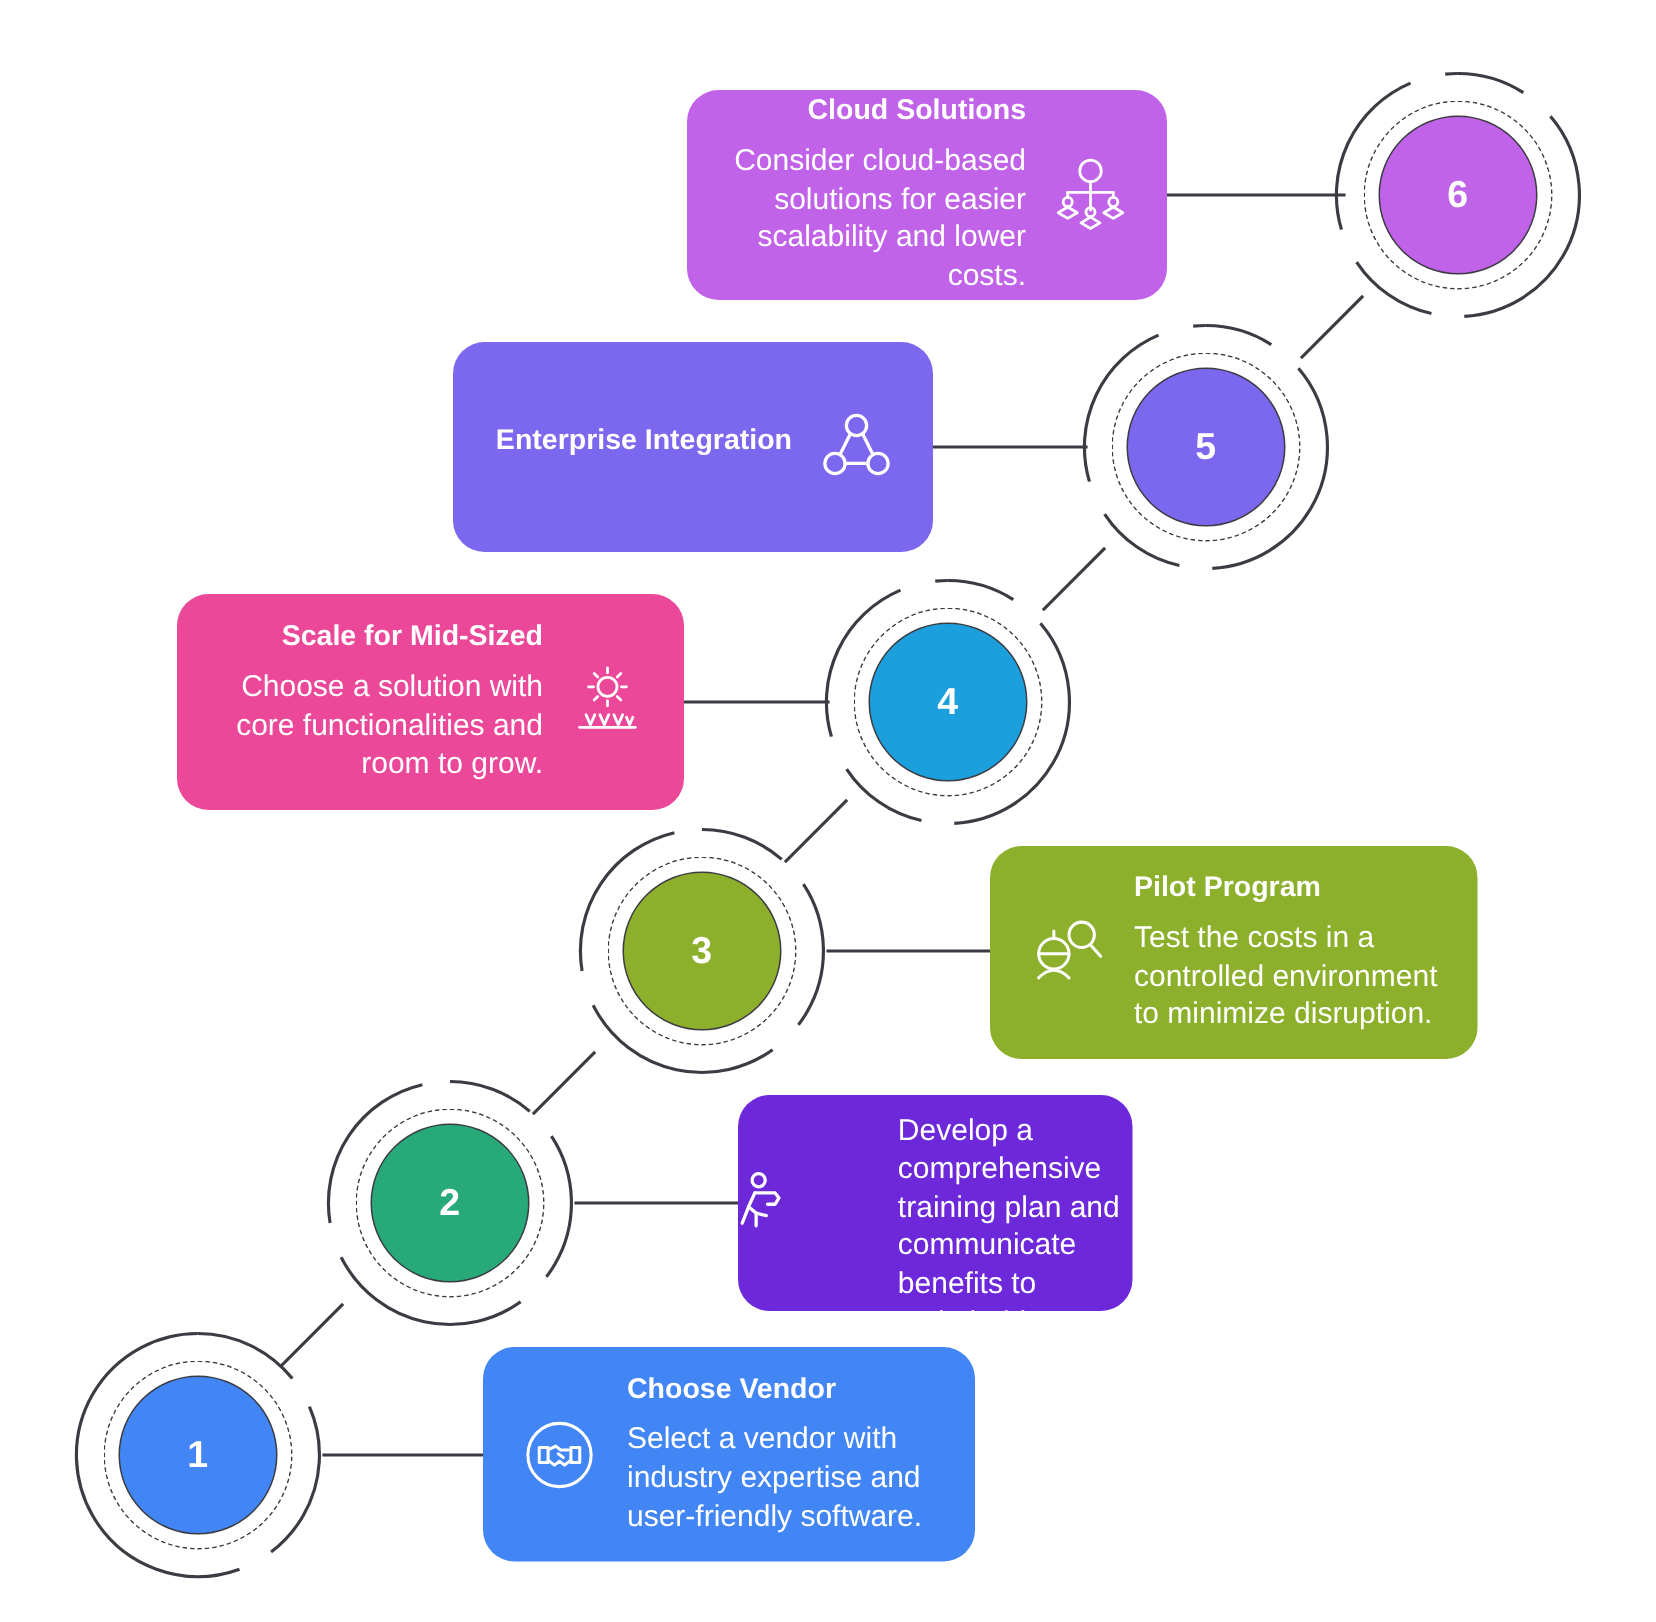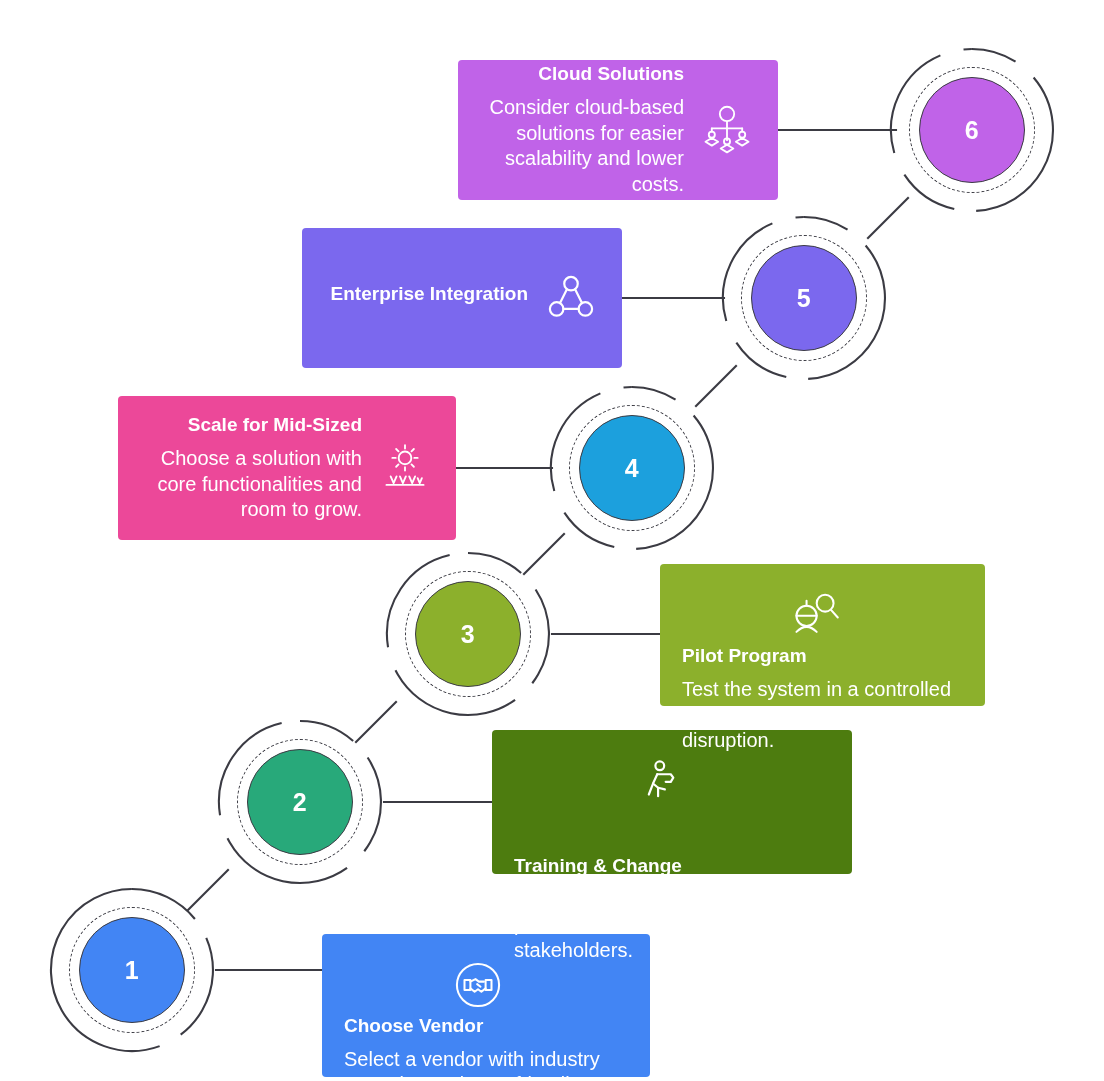--- a/index.html
+++ b/index.html
@@ -58,32 +58,33 @@
     align-items: center;
     justify-content: center;
     color: #ffffff;
     font-size: 25px;
     font-weight: bold;
     letter-spacing: 0.5px;
   }
   
   .card {
     position: absolute;
-    border-radius: 4px;
+    border-radius: 21px;
     box-sizing: border-box;
     display: flex;
     align-items: center;
     padding: 22px 22px;
     color: #ffffff;
+    justify-content: center;
   }
   .card.right-icon {
     flex-direction: row;
   }
   .card.left-icon {
-    flex-direction: column;
+    flex-direction: row;
   }
   .card-text {
     display: flex;
     flex-direction: column;
     justify-content: center;
   }
   .card.right-icon .card-text {
     text-align: right;
     align-items: flex-end;
     flex: 1;
@@ -194,37 +195,37 @@
   </div>
 
   <div class="node" style="left:886px; top:44px;">
     <svg class="ring-outer" viewBox="0 0 172 172">
       <path d="M 86 5 A 81 81 0 1 1 85.9 5" fill="none" stroke="#3b3b43" stroke-width="2.1" stroke-dasharray="118 24 180 22 62 24" stroke-dashoffset="72"></path>
     </svg>
     <div class="ring-dashed"></div>
     <div class="disc" style="background:#c063e8;">6</div>
   </div>
 
-  <div class="card left-icon" style="left:322px; top:934px; width:328px; height:143px; background:#4285f4;">
+  <div class="card left-icon" style="left:322px; top:898px; width:328px; height:143px; background:#4285f4;">
     <div class="card-icon">
       <svg viewBox="0 0 64 64" fill="none" stroke="#ffffff" stroke-width="2.4" stroke-linecap="round" stroke-linejoin="round">
         <circle cx="32" cy="32" r="25"></circle>
         <path d="M16 26 h7 v12 h-7 z M48 26 h-7 v12 h7 z"></path>
         <path d="M23 28 l6 -3 4 3 6 0"></path>
         <path d="M23 36 l5 4 4 -3 4 3 5 -4"></path>
         <path d="M31 31 l4 3"></path>
       </svg>
     </div>
     <div class="card-text">
       <div class="card-title">Choose Vendor</div>
       <div class="card-desc">Select a vendor with industry expertise and user-friendly software.</div>
     </div>
   </div>
 
-  <div class="card left-icon" style="left:492px; top:730px; width:360px; height:144px; background:#4d7c0f;gap:44px;">
+  <div class="card left-icon" style="left:492px; top:730px; width:263px; height:144px; background:#6d28d9;gap:44px;">
     <div class="card-icon">
       <svg viewBox="0 0 64 64" fill="none" stroke="#ffffff" stroke-width="2.6" stroke-linecap="round" stroke-linejoin="round">
         <circle cx="27" cy="14" r="5.2"></circle>
         <path d="M24 24 L40 24 L43 28 L40 33 L34 33"></path>
         <path d="M24 24 L19 35 L25 40 L25 50"></path>
         <path d="M19 35 L14 48"></path>
         <path d="M25 40 L33 42"></path>
       </svg>
     </div>
     <div class="card-text">
@@ -239,21 +240,21 @@
         <circle cx="44" cy="18" r="10"></circle>
         <path d="M51 26 L59 35"></path>
         <circle cx="22" cy="33" r="12"></circle>
         <path d="M10 33 h24"></path>
         <path d="M22 21 v-6"></path>
         <path d="M10 52 q12 -12 24 0"></path>
       </svg>
     </div>
     <div class="card-text">
       <div class="card-title">Pilot Program</div>
-      <div class="card-desc">Test the system in a controlled environment to minimize disruption.</div>
+      <div class="card-desc">Test the costs in a controlled environment to minimize disruption.</div>
     </div>
   </div>
 
   <div class="card right-icon" style="left:118px; top:396px; width:338px; height:144px; background:#ec4899;">
     <div class="card-text">
       <div class="card-title">Scale for Mid-Sized</div>
       <div class="card-desc">Choose a solution with core functionalities and room to grow.</div>
     </div>
     <div class="card-icon">
       <svg viewBox="0 0 64 64" fill="none" stroke="#ffffff" stroke-width="2.2" stroke-linecap="round" stroke-linejoin="round">

